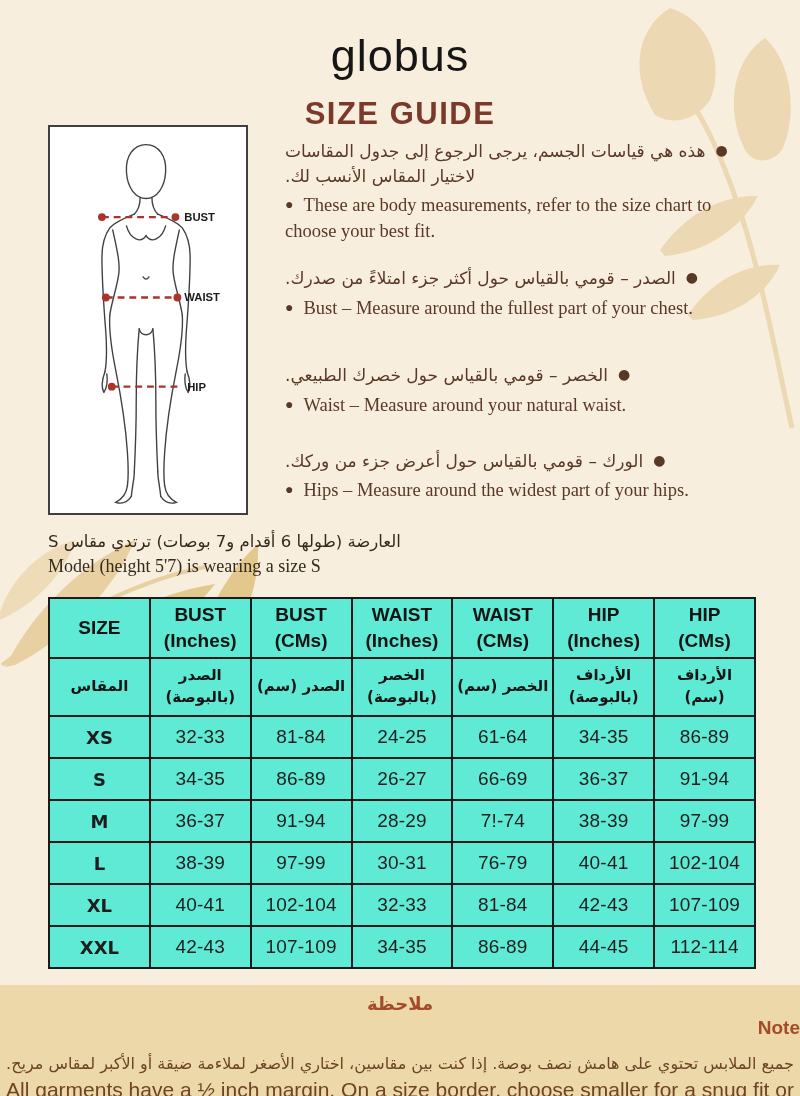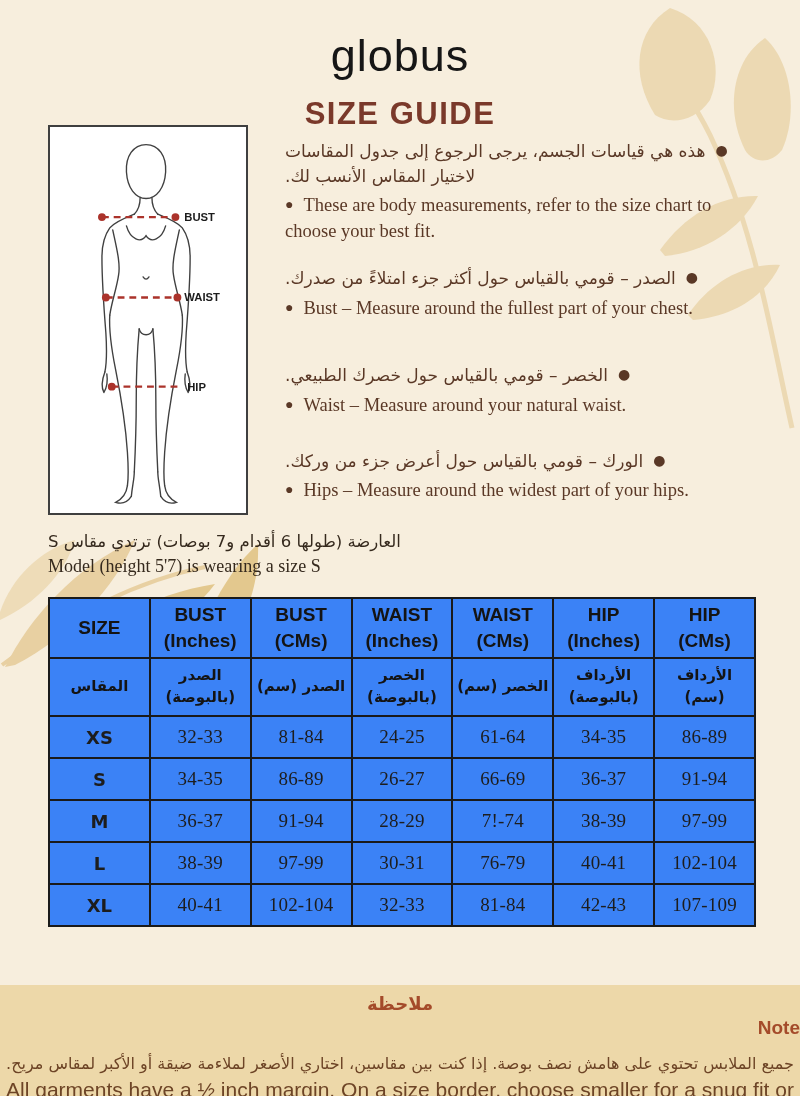--- a/index.html
+++ b/index.html
@@ -29,28 +29,28 @@
   .item.en{font-family:"Liberation Serif","DejaVu Serif",serif;font-size:18.5px;line-height:1.38;}
   .dot{display:inline-block;margin-inline-end:10px;font-size:14px;vertical-align:2px;}
 
   
   .model-note{position:absolute;left:48px;top:530px;z-index:1;color:#35291d;}
   .model-note .m-ar{direction:rtl;text-align:left;font-family:"DejaVu Sans",sans-serif;font-size:16.5px;line-height:1.4;}
   .model-note .m-en{font-family:"Liberation Serif","DejaVu Serif",serif;font-size:18px;line-height:1.35;margin-top:1px;}
 
   
   table.size-table{position:absolute;left:48px;top:597px;width:708px;z-index:1;
-       border-collapse:collapse;table-layout:fixed;background:#3b82f6;}
+       border-collapse:collapse;table-layout:fixed;background:#5eead4;}
   .size-table th,.size-table td{border:2px solid #1a1a1a;text-align:center;
        vertical-align:middle;padding:0;color:#1d1d1d;}
   .h-en th{height:58px;font-size:19px;font-weight:700;white-space:pre-line;line-height:1.35;color:#141414;}
   .h-ar th{height:56px;font-size:15px;font-weight:700;direction:rtl;white-space:pre-line;
        line-height:1.45;font-family:"DejaVu Sans",sans-serif;color:#141414;}
   .drow th{height:40px;font-size:18px;font-weight:700;font-family:"DejaVu Sans",sans-serif;}
-  .drow td{height:40px;font-size:19px;font-weight:400;font-family:Liberation Serif, serif;letter-spacing:0.2px;}
+  .drow td{height:40px;font-size:19px;font-weight:400;font-family:Liberation Sans, sans-serif;letter-spacing:0.2px;}
 
   
   .note-band{position:absolute;left:0;bottom:0;width:800px;height:111px;background:#edd8a9;
        text-align:center;box-sizing:border-box;padding-top:7px;z-index:1;}
   .note-title{font-weight:700;color:#a44b2a;}
   .nt-ar{font-family:"DejaVu Sans",sans-serif;font-size:18px;line-height:1.35;}
   .nt-en{font-size:19px;line-height:1.3;text-align:right;}
   .note-body{color:#6d4426;}
   .nb-ar{direction:rtl;font-family:"DejaVu Sans",sans-serif;font-size:16px;margin-top:12px;line-height:1.4;}
   .nb-en{font-size:21px;margin-top:1px;line-height:1.3;}
@@ -215,20 +215,29 @@
     </tr>
     <tr class="drow">
       <th>XL</th>
       <td>40-41</td>
       <td>102-104</td>
       <td>32-33</td>
       <td>81-84</td>
       <td>42-43</td>
       <td>107-109</td>
     </tr>
+    <tr class="drow">
+      <th>XXL</th>
+      <td>42-43</td>
+      <td>107-109</td>
+      <td>34-35</td>
+      <td>86-89</td>
+      <td>44-45</td>
+      <td>112-114</td>
+    </tr>
   </tbody>
     </table>
 
   <div class="note-band">
     <div class="note-title nt-ar">ملاحظة</div>
     <div class="note-title nt-en">Note</div>
     <div class="note-body nb-ar">جميع الملابس تحتوي على هامش نصف بوصة. إذا كنت بين مقاسين، اختاري الأصغر لملاءمة ضيقة أو الأكبر لمقاس مريح.</div>
     <div class="note-body nb-en">All garments have a ½ inch margin. On a size border, choose smaller for a snug fit or larger for a relaxed fit.</div>
   </div>
 

